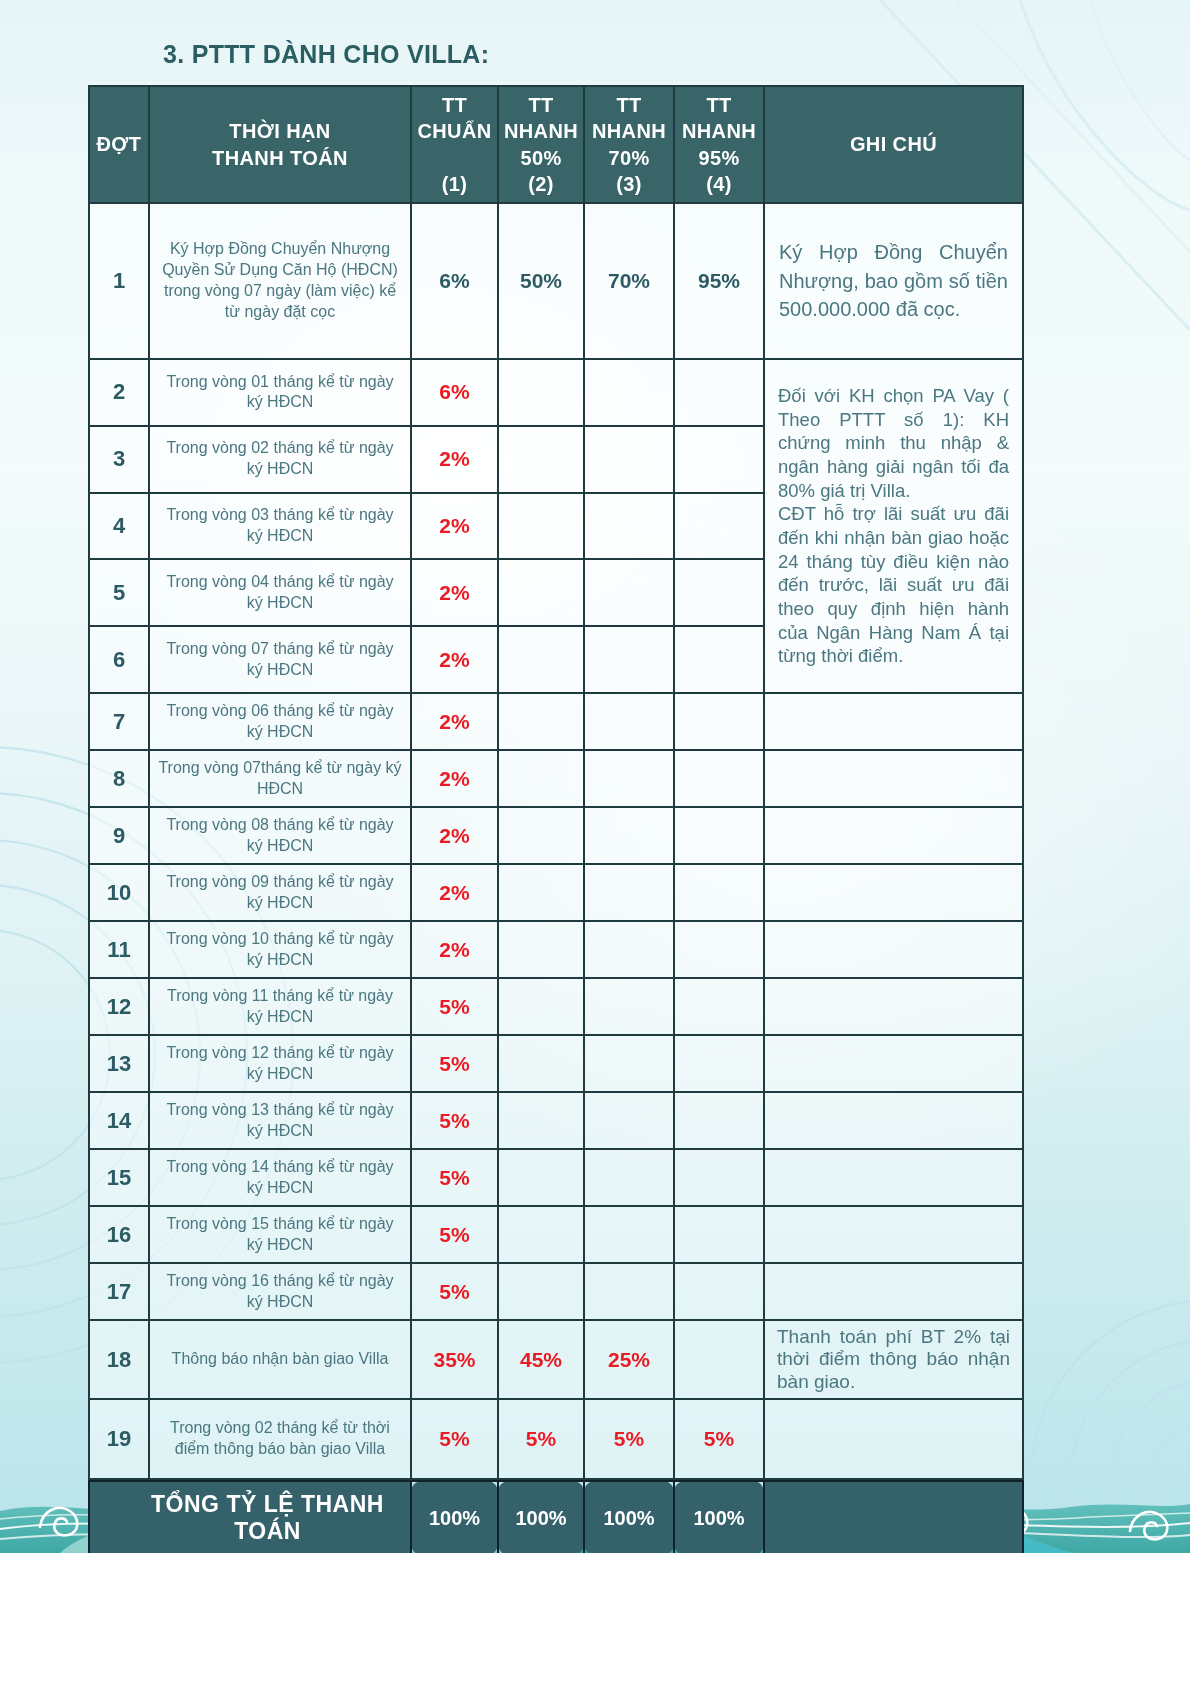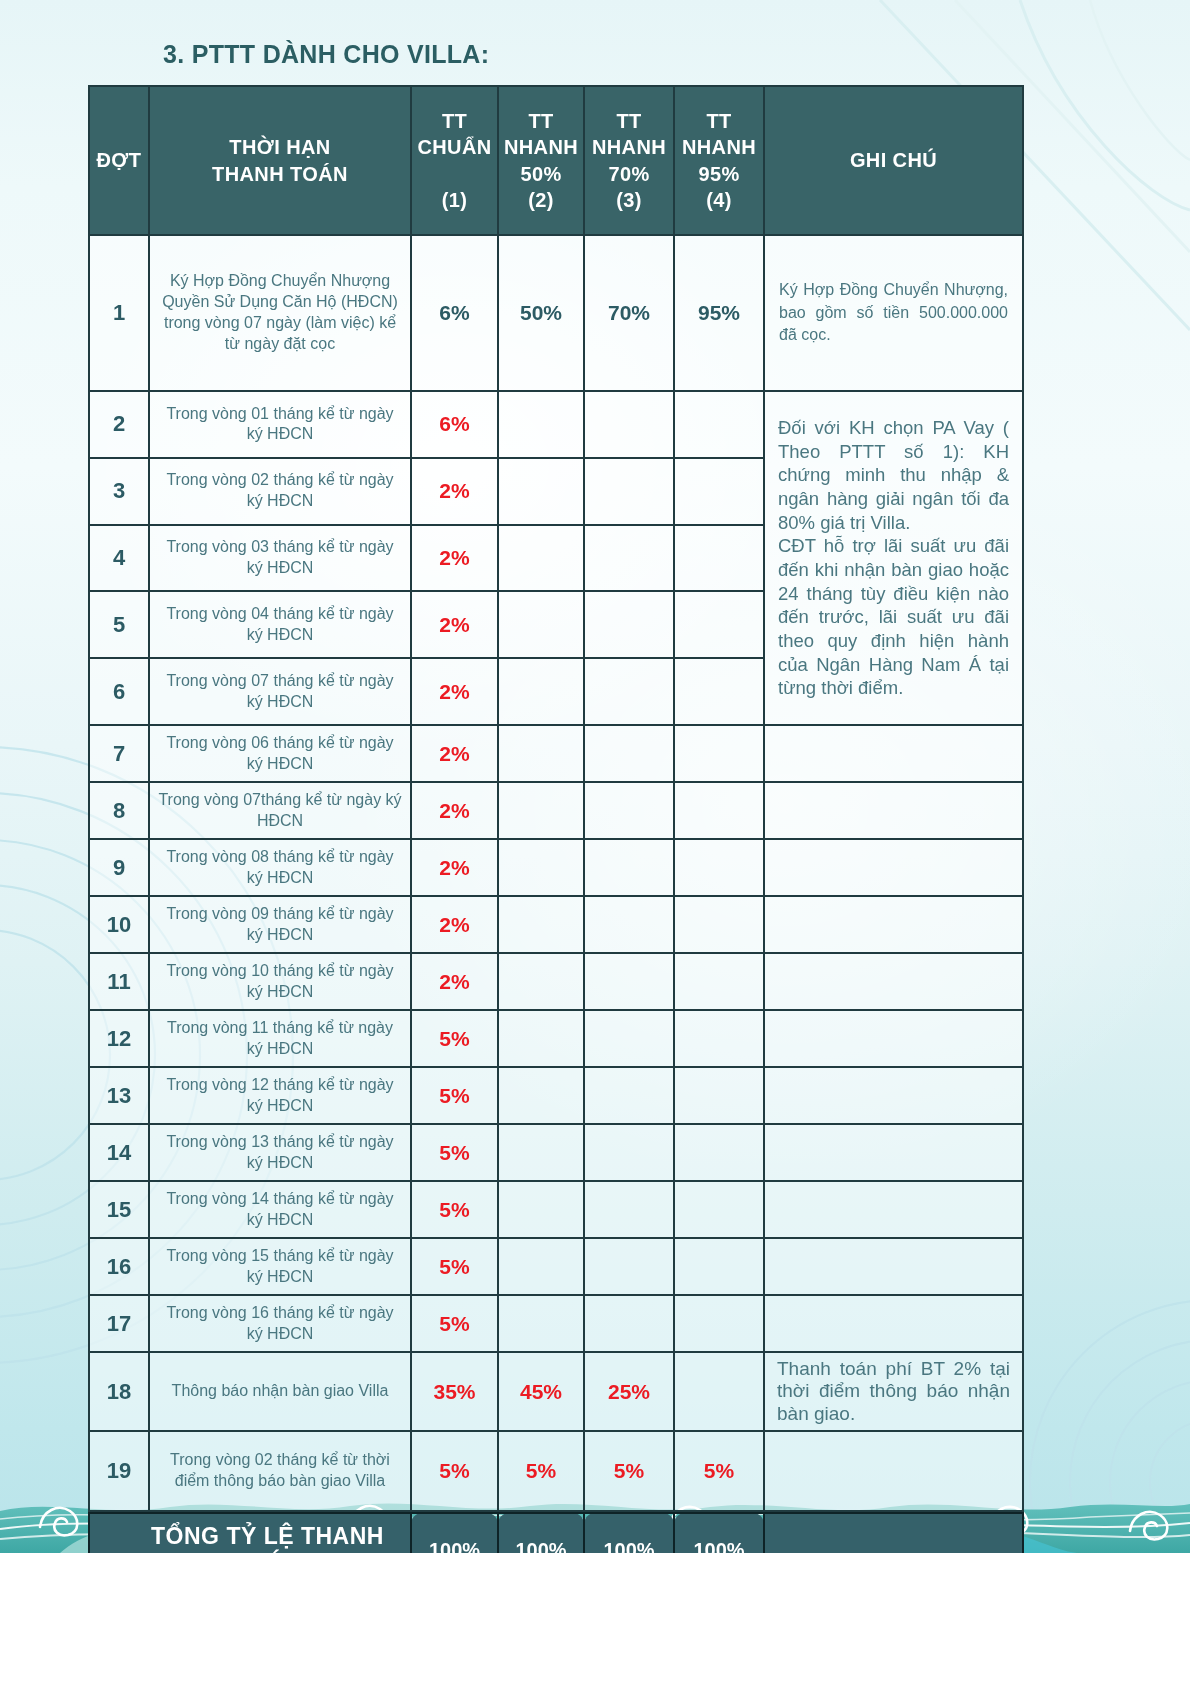--- a/index.html
+++ b/index.html
@@ -16,34 +16,34 @@
   .title{
     position:absolute;left:163px;top:40px;z-index:2;
     font-size:25px;font-weight:bold;color:#2B5E63;letter-spacing:.3px;
   }
   .tables{position:absolute;left:88px;top:85px;width:934px;z-index:2;}
   table{border-collapse:collapse;table-layout:fixed;width:934px;}
   td,th{border:2px solid #203B40;padding:2px 6px;overflow:hidden;}
   
   .main th{
     background:#396468;color:#fff;font-weight:bold;font-size:20px;line-height:1.32;
-    text-align:center;vertical-align:middle;white-space:pre-line;letter-spacing:.4px;height:111px;padding:18px 2px;
+    text-align:center;vertical-align:middle;white-space:pre-line;letter-spacing:.4px;height:111px;padding:2px 2px;
   }
   .main td{background:rgba(255,255,255,0.5);vertical-align:middle;}
   .h-r1{height:156px;}
   .h-s{height:57px;}
   .h-18{height:60px;padding-left:17px;}
   .h-19{height:80px;}
   .c-dot{font-size:22px;font-weight:bold;color:#2C5B64;text-align:center;}
   .c-label{font-size:16px;color:#4A7780;text-align:center;line-height:1.3;padding:3px 8px;}
   .val{font-size:21px;font-weight:bold;text-align:center;}
   .val.red{color:#EC1B23;}
   .val.teal{color:#2C5B64;}
   .note{color:#4A7780;text-align:justify;}
-  .note-r1{font-size:16px;line-height:1.42;padding:18px 14px;vertical-align:middle;}
+  .note-r1{font-size:20px;line-height:1.42;padding:18px 14px;vertical-align:middle;}
   .note-long{font-size:18.5px;line-height:1.28;padding:24px 13px;vertical-align:top;white-space:pre-line;}
   .note-small{font-size:19px;line-height:1.18;padding:5px 12px;vertical-align:top;}
   
   .sum td{background:#35616A;color:#fff;border:2px solid #0E2327;vertical-align:middle;}
   .sum .lbl{font-size:23px;font-weight:bold;text-align:center;letter-spacing:.5px;padding-left:41px;}
   .sum .sval{font-size:20px;font-weight:bold;text-align:center;border-radius:11px;}
   .t-total td{height:68px;}
   .t-inc{margin-top:18px;}
   .t-inc td{height:60px;}
 </style>

